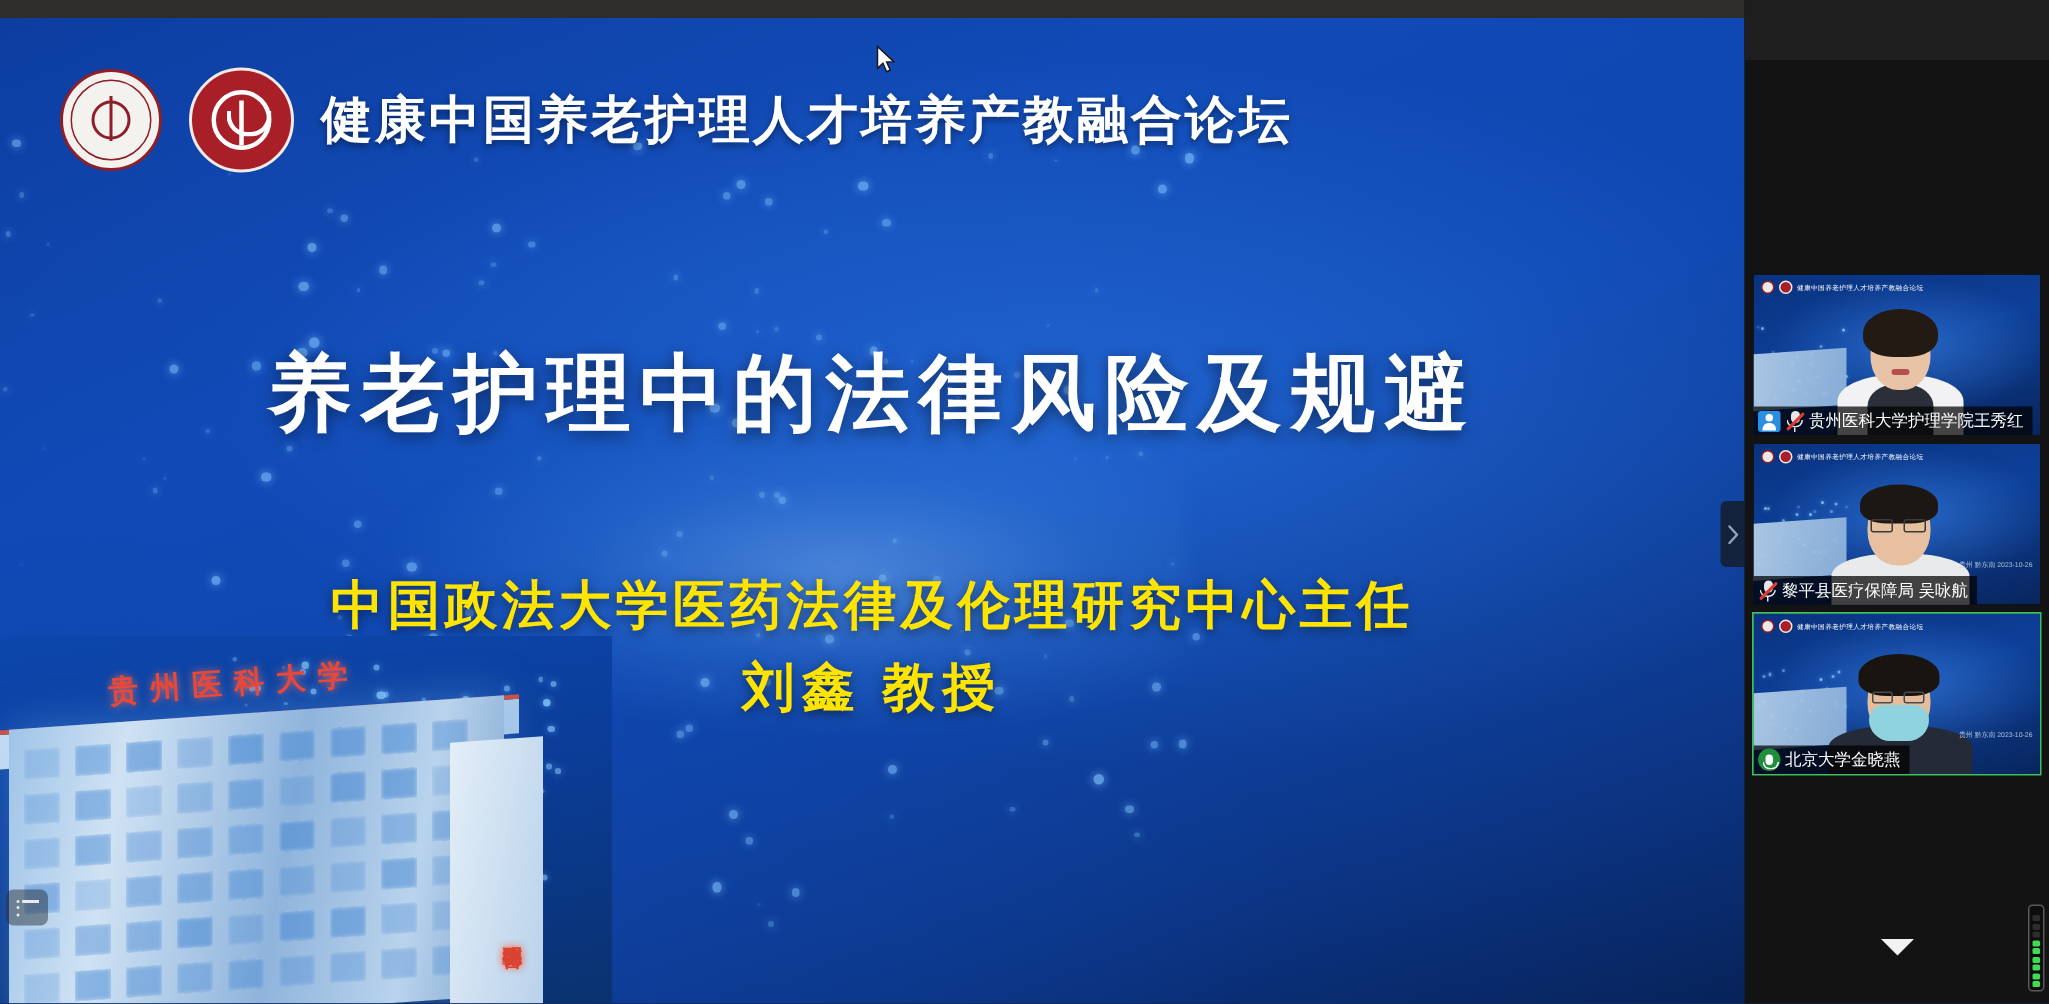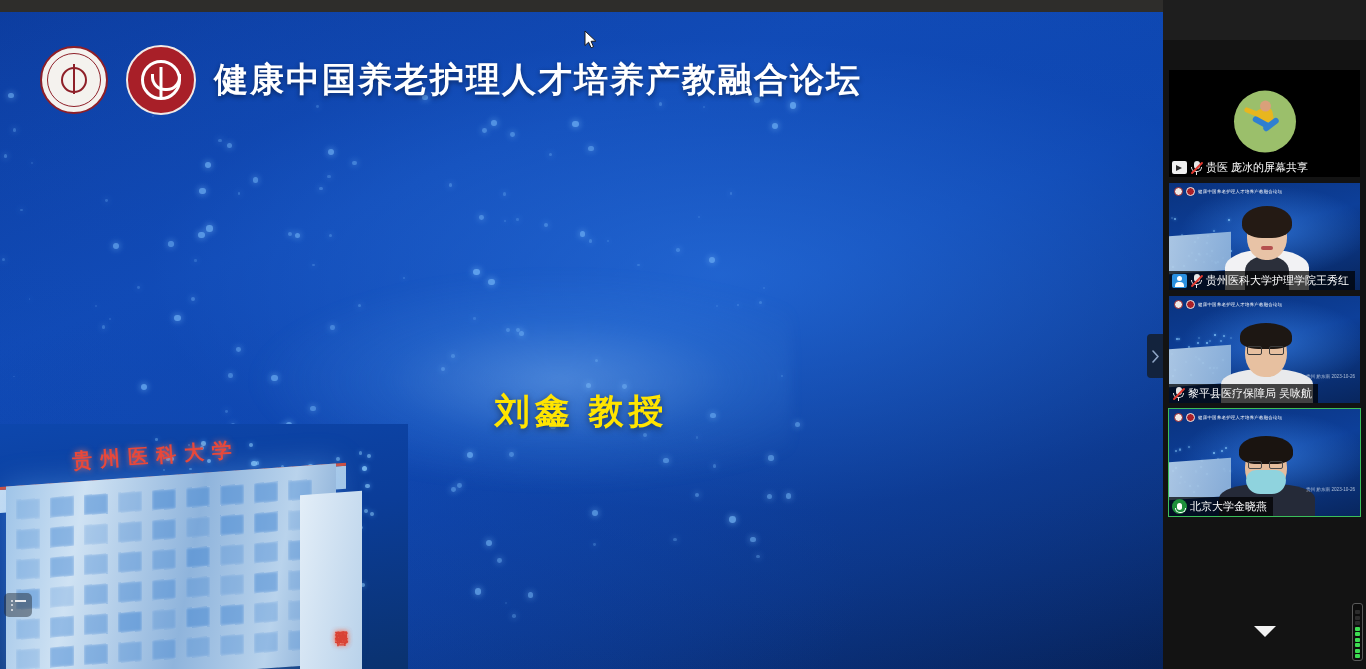--- a/index.html
+++ b/index.html
@@ -398,22 +398,24 @@
       <div class="slide-header">
         <div class="logo logo-gmu">
           <div class="mark"></div>
         </div>
         <div class="logo logo-pku">
           <div class="seal"></div>
         </div>
         <div class="banner-title">健康中国养老护理人才培养产教融合论坛</div>
       </div>
 
+      <div class="slide-title">养老护理中的法律风险及规避</div>
 
       <div class="slide-sub">
+        <span class="l1">中国政法大学医药法律及伦理研究中心主任</span>
         <span class="l2">刘鑫 教授</span>
       </div>
 
       <div class="building">
         <div class="bld-sky"></div>
         <div class="vdots" style="left:150px;top:10px;width:240px;height:150px;" id="bdots">
             <i style="position: absolute; width: 4.96395px; height: 4.96395px; border-radius: 50%; background: rgb(143, 208, 255); box-shadow: rgb(111, 185, 255) 0px 0px 5px; left: 70.9848%; top: 20.0081%; opacity: 0.72;"></i>
             <i style="position: absolute; width: 3.97259px; height: 3.97259px; border-radius: 50%; background: rgb(143, 208, 255); box-shadow: rgb(111, 185, 255) 0px 0px 5px; left: 25.8566%; top: 8.09581%; opacity: 0.57;"></i>
             <i style="position: absolute; width: 2.32071px; height: 2.32071px; border-radius: 50%; background: rgb(143, 208, 255); box-shadow: rgb(111, 185, 255) 0px 0px 5px; left: 35.5124%; top: 74.9152%; opacity: 0.32;"></i>
             <i style="position: absolute; width: 3.5442px; height: 3.5442px; border-radius: 50%; background: rgb(143, 208, 255); box-shadow: rgb(111, 185, 255) 0px 0px 5px; left: 19.672%; top: 78.0136%; opacity: 0.51;"></i>
@@ -568,41 +570,20 @@
       <path d="M1 1 L1 15.5 L4.6 12.2 L7.1 17.8 L9.5 16.7 L7.1 11.3 L11.8 11.1 Z" fill="#ffffff" stroke="#1a1a1a" stroke-width="1"></path>
     </svg>
   </div>
 
   <div class="panel">
     <div class="panel-top-gap"></div>
 
 
     <div class="tiles">
 
-      <div class="tile" style="top:0;">
-        <div class="av-circle">
-          <div class="av-fig">
-            <div class="ar"></div>
-              <div class="t"></div>
-              <div class="h"></div>
-            <div class="lg1"></div>
-              <div class="lg2"></div>
-          </div>
-        </div>
-        <div class="tile-label">
-          <span class="ic ic-screen"></span>
-          <span class="ic ic-mic muted">
-            <span class="cap"></span>
-              <span class="arc"></span>
-              <span class="stem"></span>
-              <span class="slash"></span>
-          </span>
-          <span class="txt">贵医 庞冰的屏幕共享</span>
-        </div>
-      </div>
 
       <div class="tile" style="top:113px;">
         <div class="vbg-forum"></div>
         <div class="vdots" id="d2">
             <i style="left: 0%; top: 0%; opacity: 0.25;"></i>
             <i style="left: 58.1854%; top: 49.3292%; opacity: 0.68;"></i>
             <i style="left: 1.37182%; top: 97.8206%; opacity: 0.83;"></i>
             <i style="left: 33.8408%; top: 69.2301%; opacity: 0.37;"></i>
             <i style="left: 45.3443%; top: 71.405%; opacity: 0.84;"></i>
             <i style="left: 19.9881%; top: 95.0555%; opacity: 0.7;"></i>

